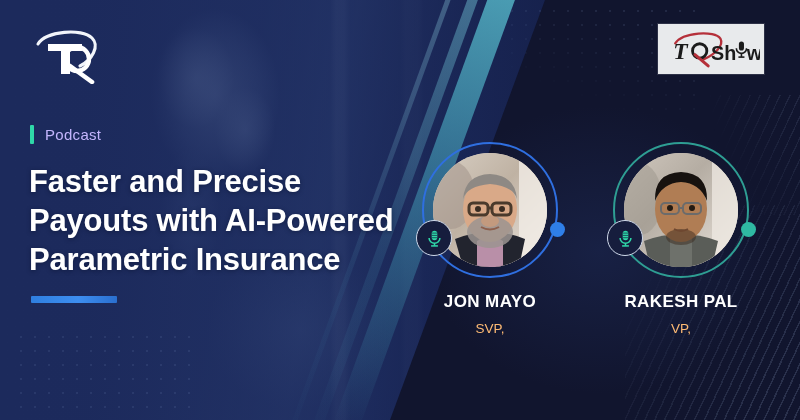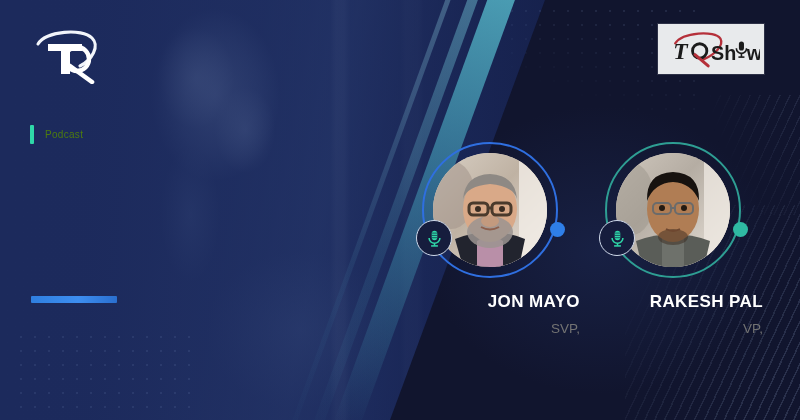--- a/index.html
+++ b/index.html
@@ -104,44 +104,44 @@
     box-shadow:0 0 0 1px rgba(255,255,255,.12);
   }
 
   
   .eyebrow {
     position:absolute; left:30px; top:125px;
     display:flex; align-items:center; gap:11px;
   }
   .eyebrow-bar { width:4px; height:19px; background:#2fd8a8; border-radius:1px; }
   .eyebrow-text {
-    color:#4d7c0f; font-size:10px; letter-spacing:.3px; font-weight:400;
+    color:#c4b5fd; font-size:15px; letter-spacing:.3px; font-weight:400;
   }
 
   .headline {
     position:absolute; left:29px; top:162px; width:420px;
     color:#ffffff;
     font-size:31px; line-height:39px;
     font-weight:700; letter-spacing:-.2px;
     text-shadow:0 1px 4px rgba(10,18,45,.55);
   }
   .headline-line { display:block; white-space:nowrap; }
 
   .rule {
     position:absolute; left:31px; top:296px;
     width:86px; height:7px;
     background:linear-gradient(90deg,#2f7fe0 0%, #3d8ef0 55%, #2a6fcf 100%);
     border-radius:1px;
   }
 
   
   .speakers { position:absolute; left:395px; top:142px; width:400px; }
-  .speaker { position:absolute; top:0; width:180px; text-align:right; }
+  .speaker { position:absolute; top:0; width:180px; text-align:center; }
   .speaker-1 { left:5px; }
-  .speaker-2 { left:188px; }
+  .speaker-2 { left:196px; }
 
   .avatar-wrap { position:relative; width:136px; height:136px; margin:0 auto; }
   .avatar-ring {
     position:absolute; left:0; top:0; width:136px; height:136px;
     border-radius:50%;
     border:2px solid #2f6fe0;
   }
   .speaker-2 .avatar-ring { border-color:#2e9e93; }
 
   .avatar {
@@ -167,21 +167,21 @@
     border:1.5px solid #cfd9ea;
     display:flex; align-items:center; justify-content:center;
   }
 
   .sp-name {
     margin-top:14px;
     color:#ffffff; font-size:17px; font-weight:700; letter-spacing:.4px;
   }
   .sp-role {
     margin-top:7px;
-    color:#737373; font-size:13.5px; line-height:19px; font-weight:400;
+    color:#fdba74; font-size:13.5px; line-height:19px; font-weight:400;
   }
   .sp-role-2 { display:block; }
 </style>
 </head>
 <body>
 
 <div class="banner">
 
   <div class="bg-left">
     <div class="bg-photo"></div>
@@ -227,20 +227,25 @@
       </g>
       <text x="90" y="34" font-family="Liberation Sans, sans-serif" font-size="21" font-weight="700" fill="#1b1b1b">w</text>
     </svg>
   </div>
 
   <div class="eyebrow">
     <span class="eyebrow-bar"></span>
     <span class="eyebrow-text">Podcast</span>
   </div>
 
+  <h1 class="headline">
+    <span class="headline-line">Faster and Precise</span>
+    <span class="headline-line">Payouts with AI-Powered</span>
+    <span class="headline-line">Parametric Insurance</span>
+  </h1>
 
   <div class="rule"></div>
 
   <div class="speakers">
 
     <div class="speaker speaker-1">
       <div class="avatar-wrap">
         <div class="avatar">
           <svg class="face" viewBox="0 0 114 114" preserveAspectRatio="xMidYMid slice" aria-hidden="true">
             <defs>

